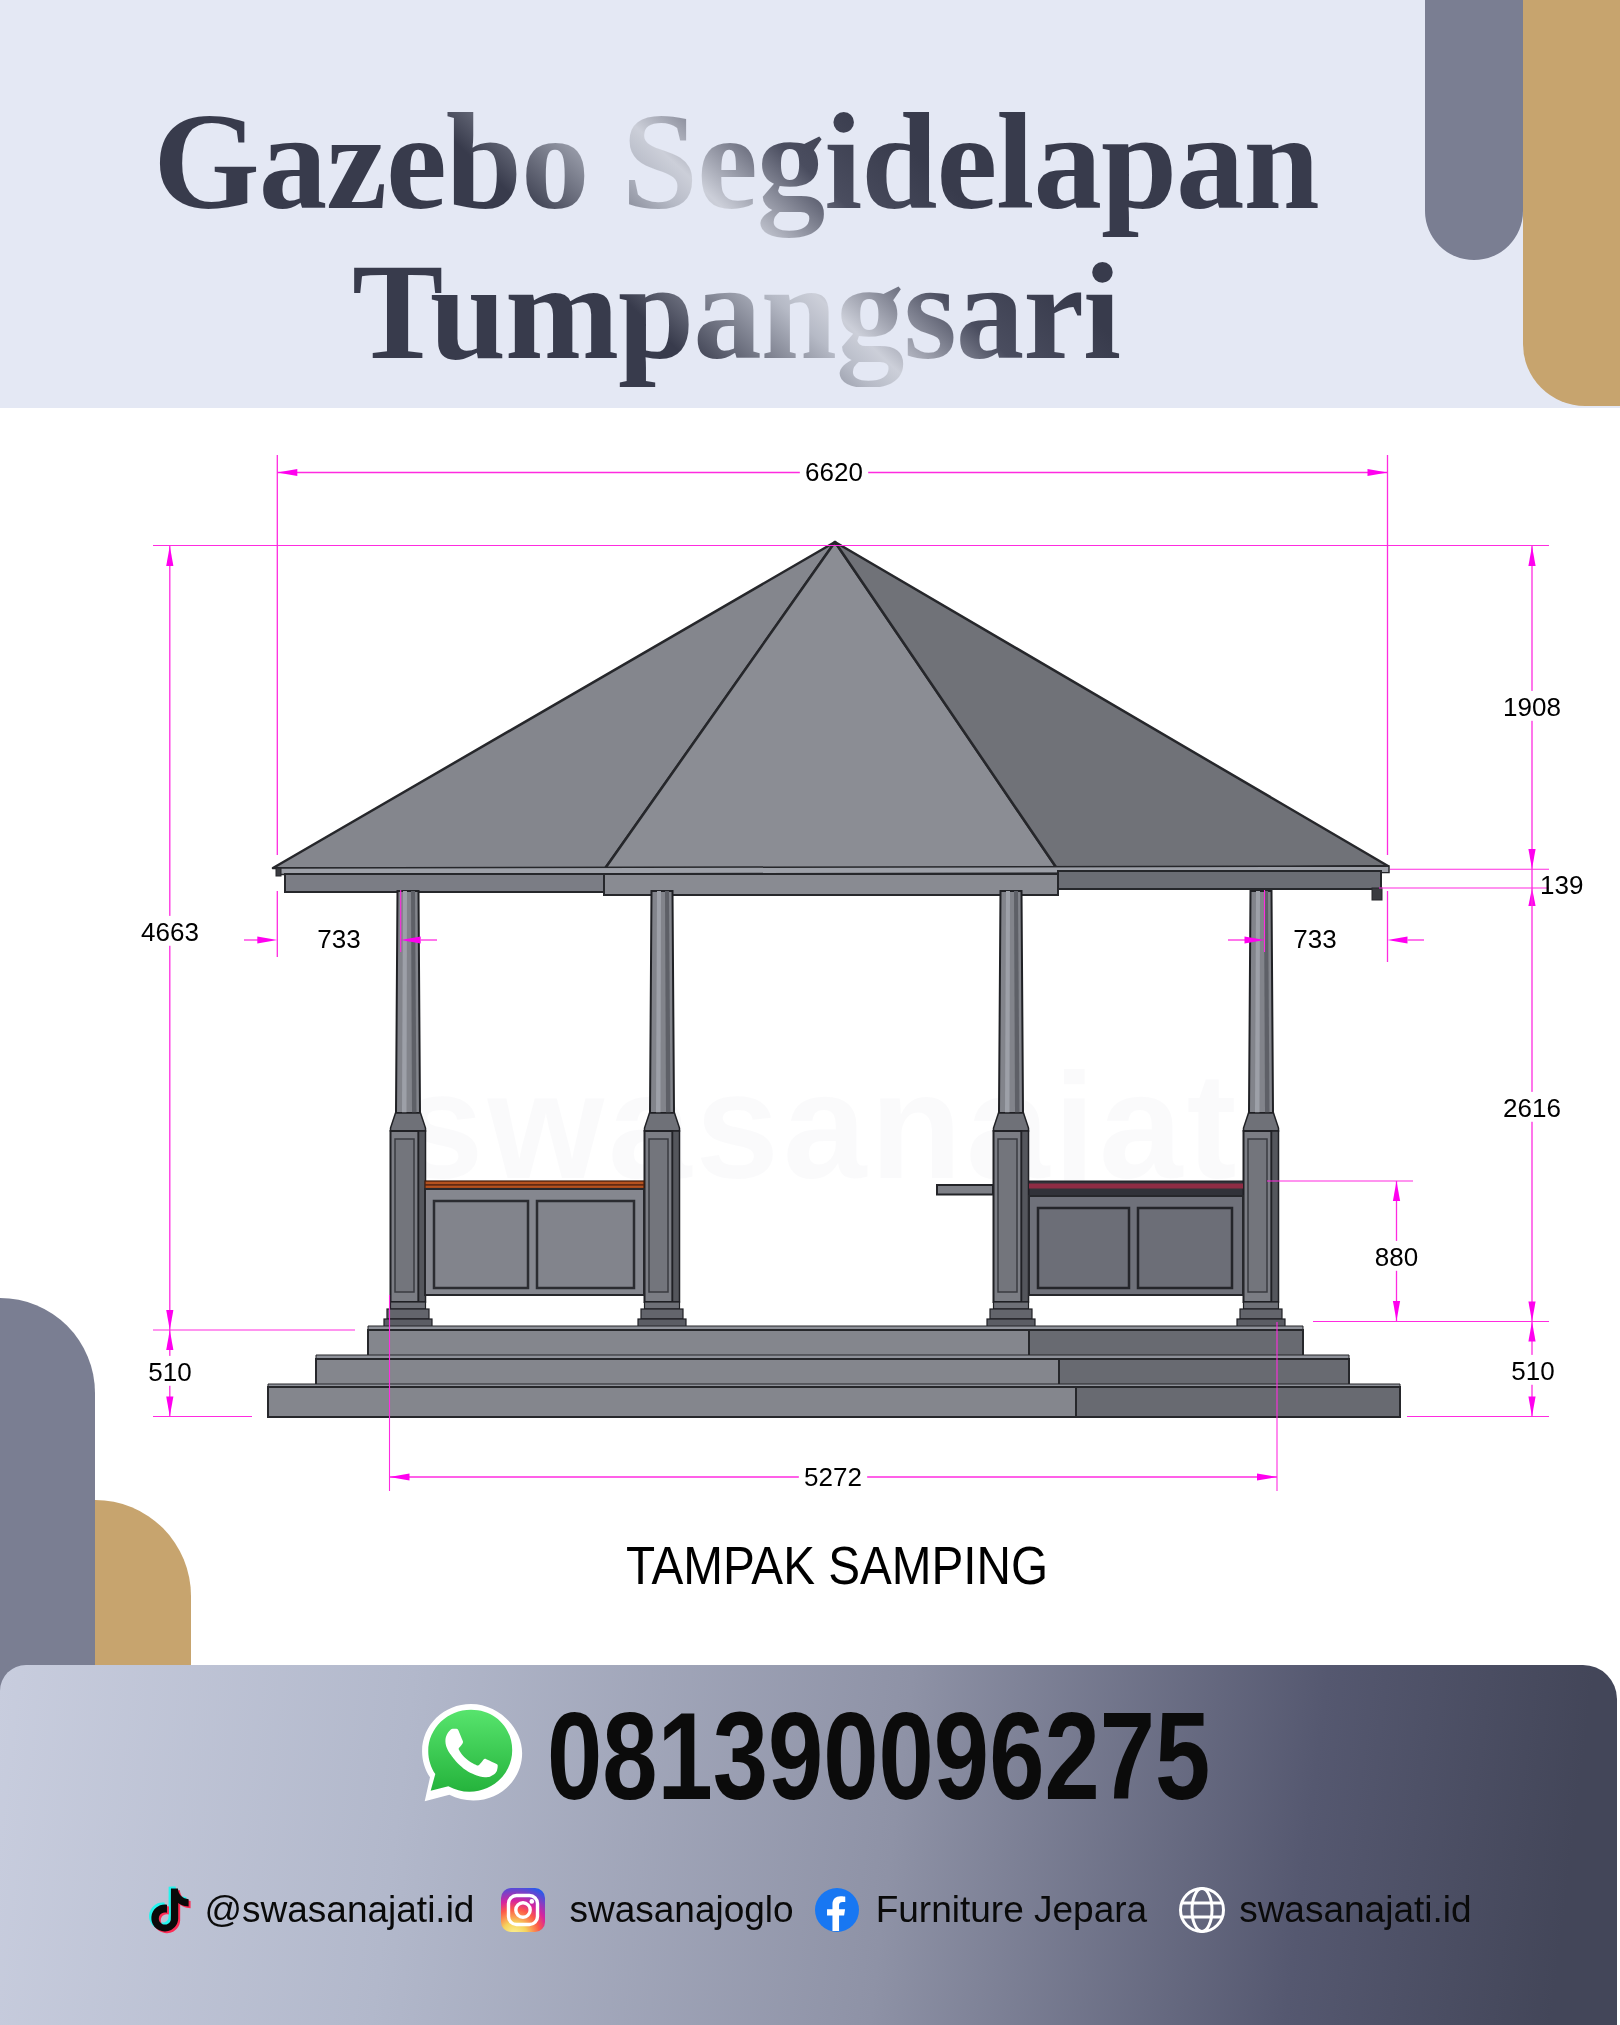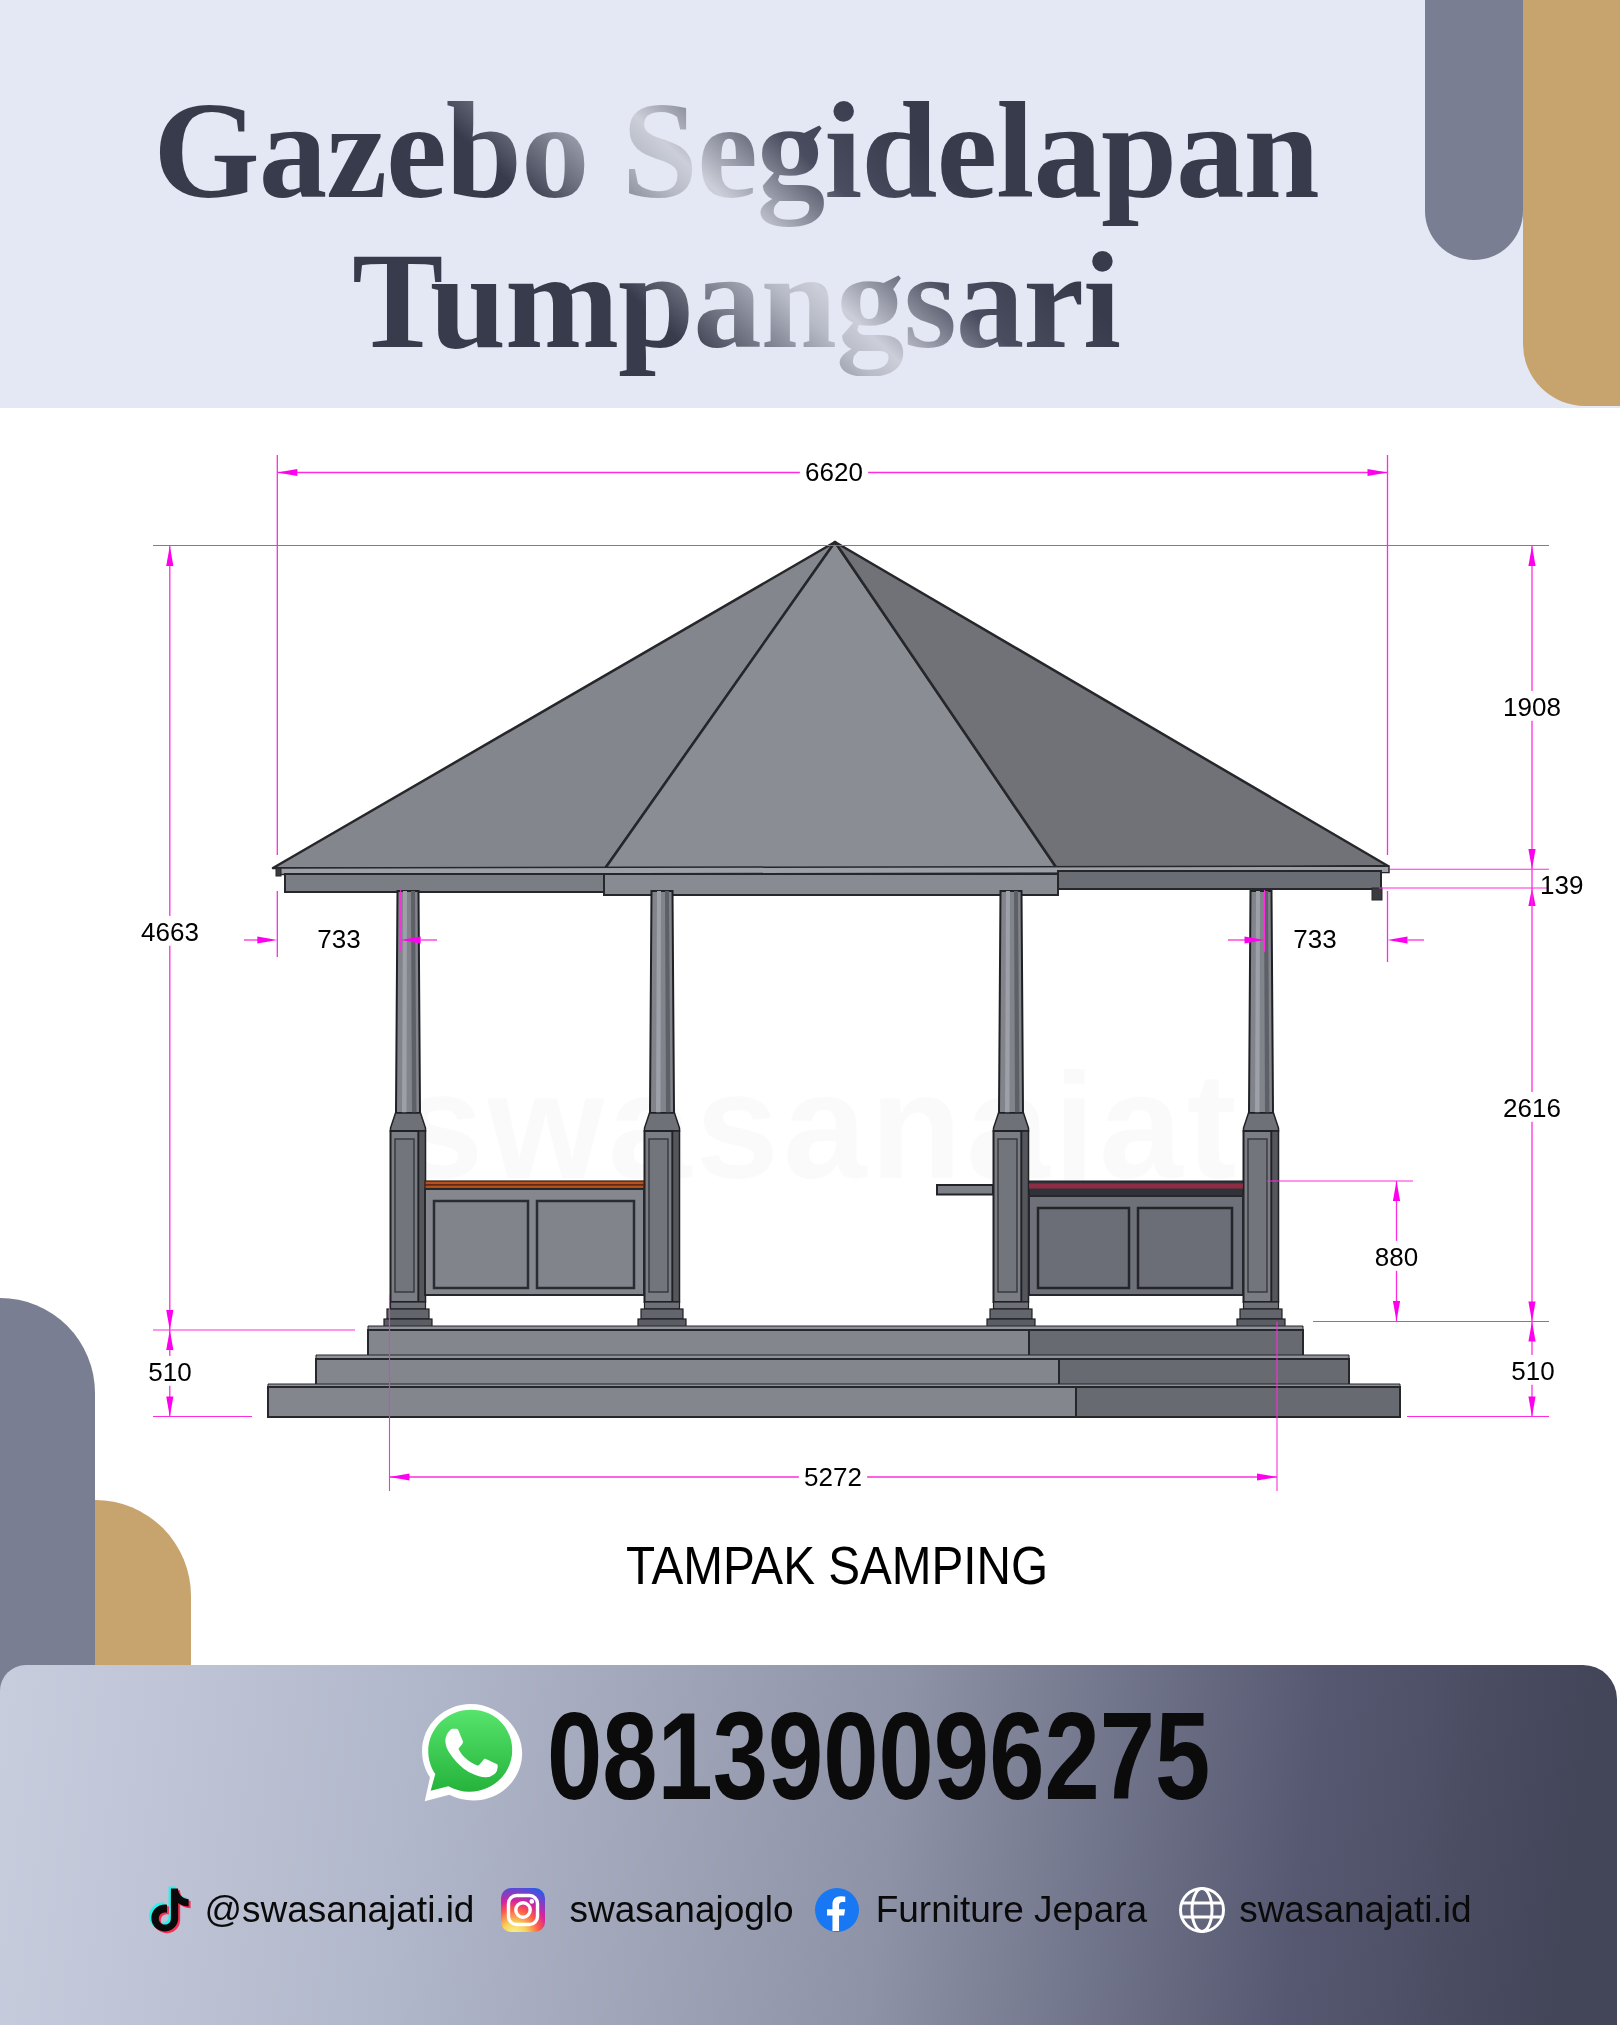--- a/index.html
+++ b/index.html
@@ -1,19 +1,19 @@
 <!DOCTYPE html>
 <html><head>
 <meta charset="utf-8">
 <style>
   html,body{margin:0;padding:0;}
   #page{position:relative;width:1620px;height:2025px;background:#ffffff;overflow:hidden;
         font-family:"Liberation Sans", sans-serif;}
   .header{position:absolute;left:0;top:0;width:1620px;height:408px;background:#e4e8f4;}
-  .title{position:absolute;left:0;top:76px;width:1472px;text-align:center;
+  .title{position:absolute;left:0;top:87px;width:1472px;text-align:center;
          font-family:"Liberation Serif", serif;font-weight:bold;font-size:137px;line-height:150px;
          letter-spacing:-1px;
          background:linear-gradient(43deg,#383b4c 0%,#383b4c 40%,#b6bac6 48.5%,#cccfd9 51%,#4a4d5f 58%,#383b4c 65%,#383b4c 100%);
          -webkit-background-clip:text;background-clip:text;color:transparent;}
   .deco-tr-grey{position:absolute;left:1425px;top:0;width:98px;height:260px;background:#7a7e92;
          border-radius:0 0 70px 70px;}
   .deco-tr-tan{position:absolute;left:1523px;top:0;width:97px;height:406px;background:#c7a46e;
          border-radius:0 0 0 62px;}
   .deco-l-grey{position:absolute;left:0;top:1298px;width:95px;height:400px;background:#7a7e92;
          border-radius:0 95px 0 0;}

